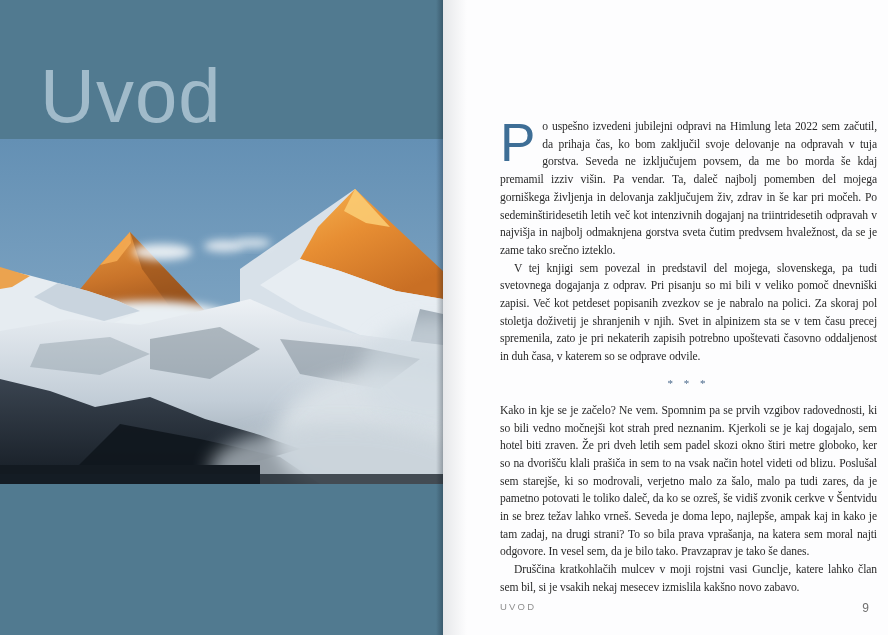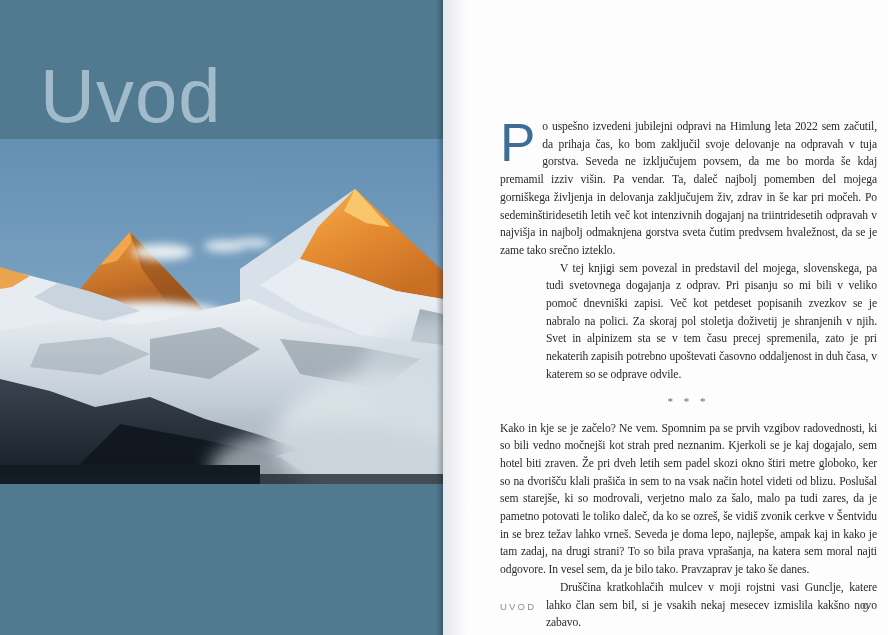--- a/index.html
+++ b/index.html
@@ -33,21 +33,21 @@
   .right-page::before{ 
     content:"";position:absolute;left:0;top:0;width:24px;height:100%;
     background:linear-gradient(to right, rgba(90,100,110,0.14), rgba(90,100,110,0));
   }
   .text-column{
     position:absolute;left:57px;top:118px;width:377px;
     font-size:11.6px;line-height:17.7px;letter-spacing:-0.1px;
     color:#2A2A2A;text-align:justify;
   }
   .para{margin:0;}
-  .para.indent{text-indent:14px;margin-left:46px;}
+  .para.indent{text-indent:14px;}
   .dropcap{
     float:left;
     font-family:"Liberation Sans", sans-serif;
     font-size:53px;line-height:44px;
     color:#3E6E96;
     margin:3px 7px 0 0;
   }
   .section-break{
     text-align:center;color:#49688A;
     font-size:11px;letter-spacing:4px;

